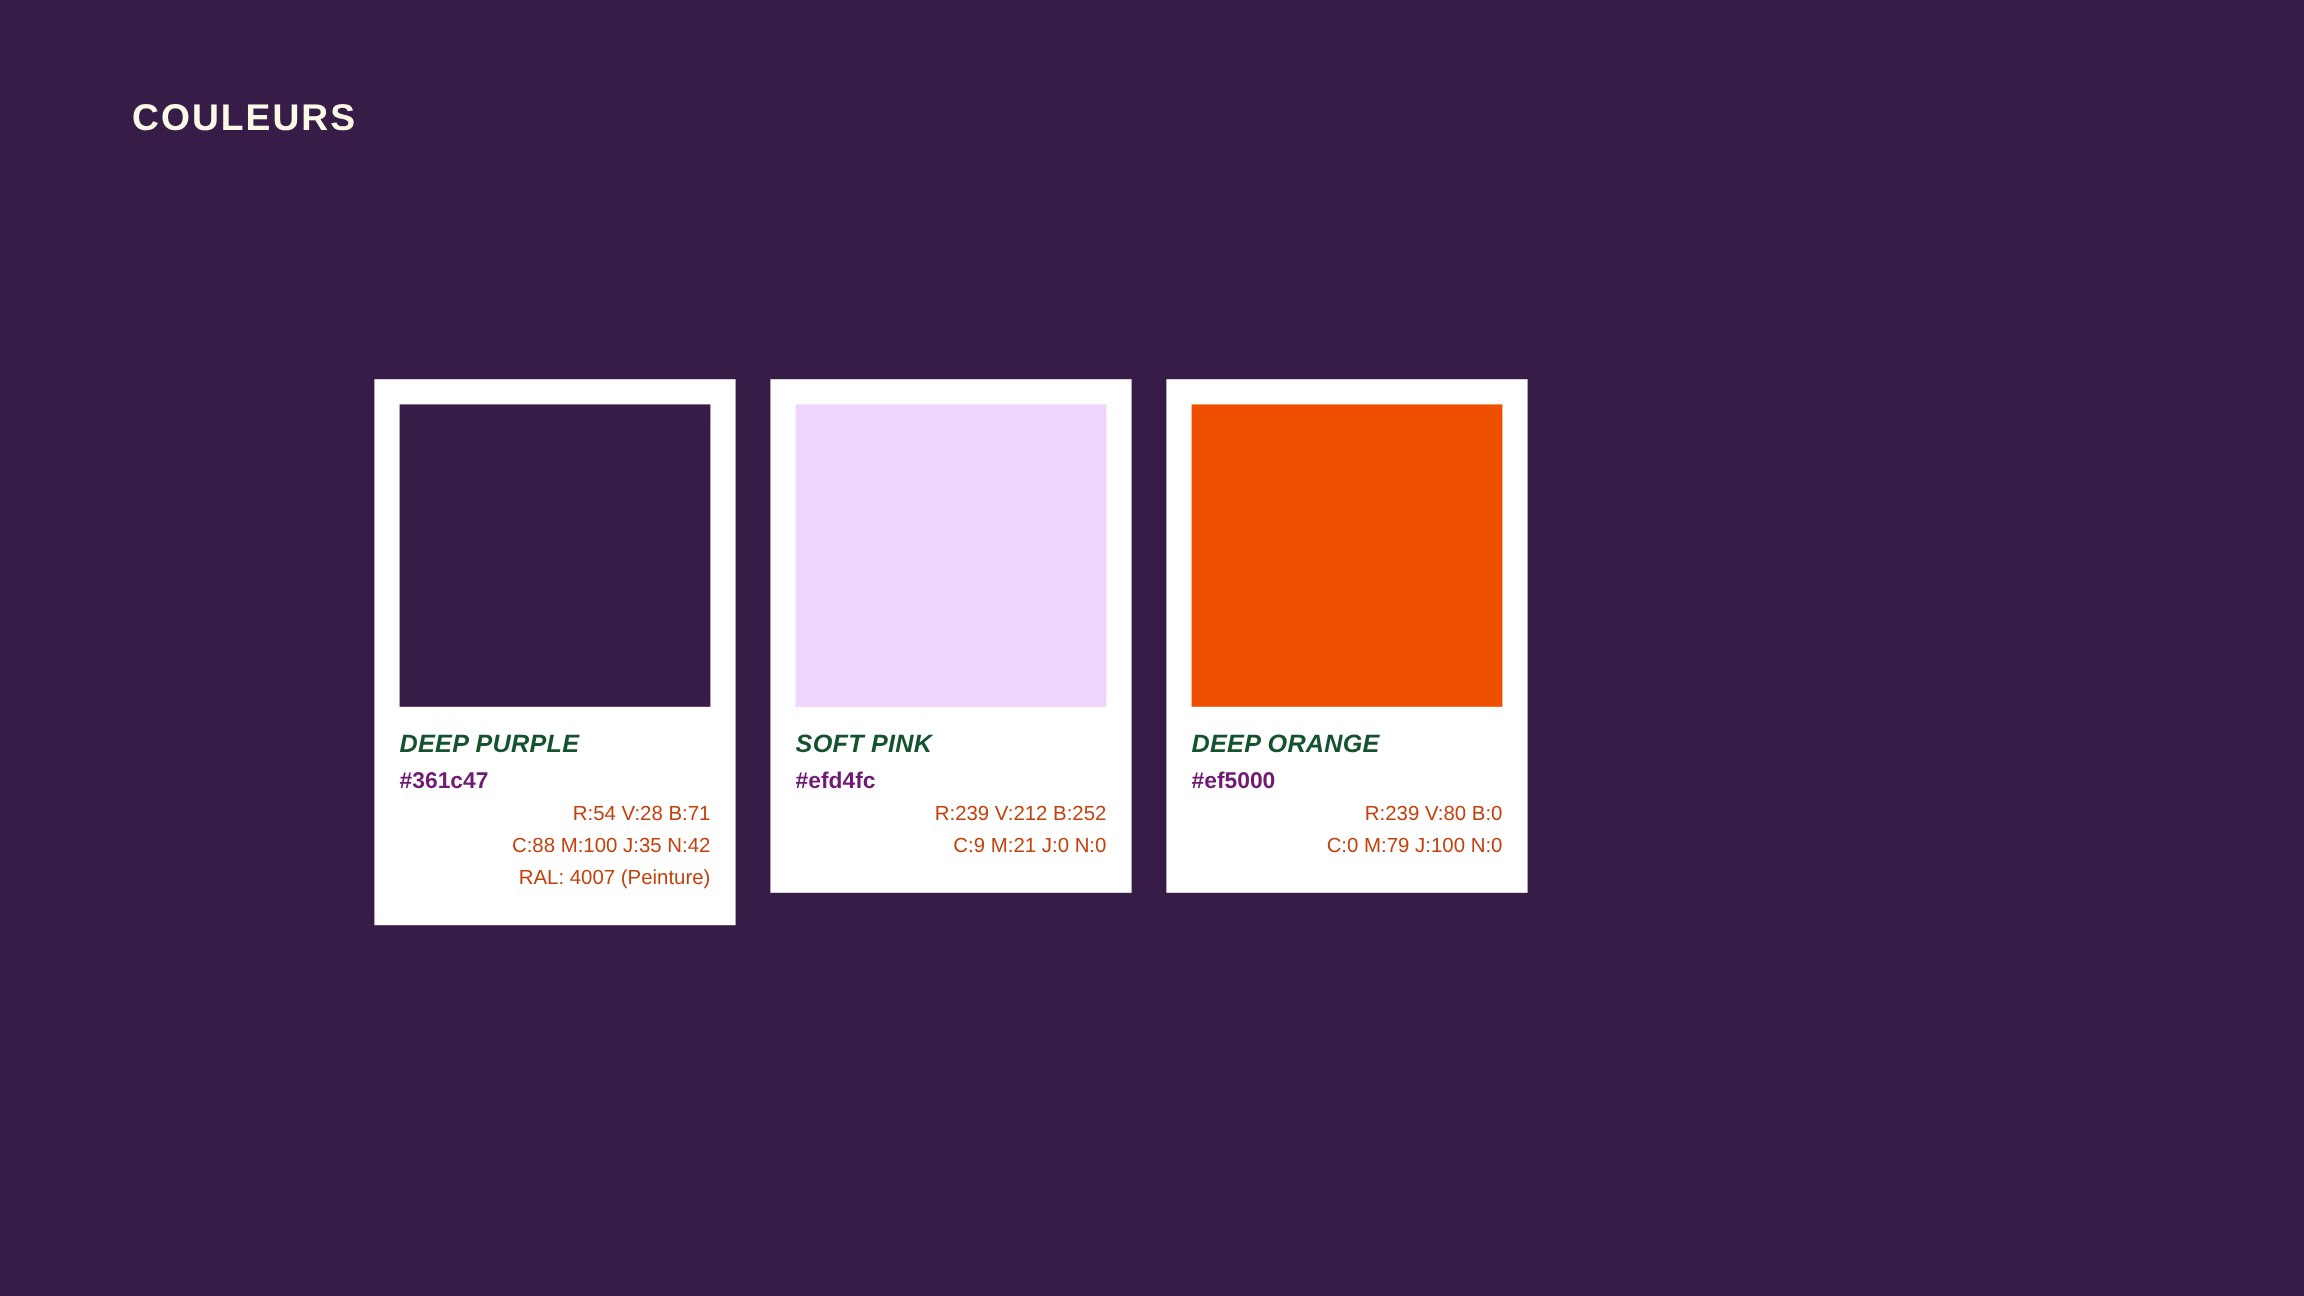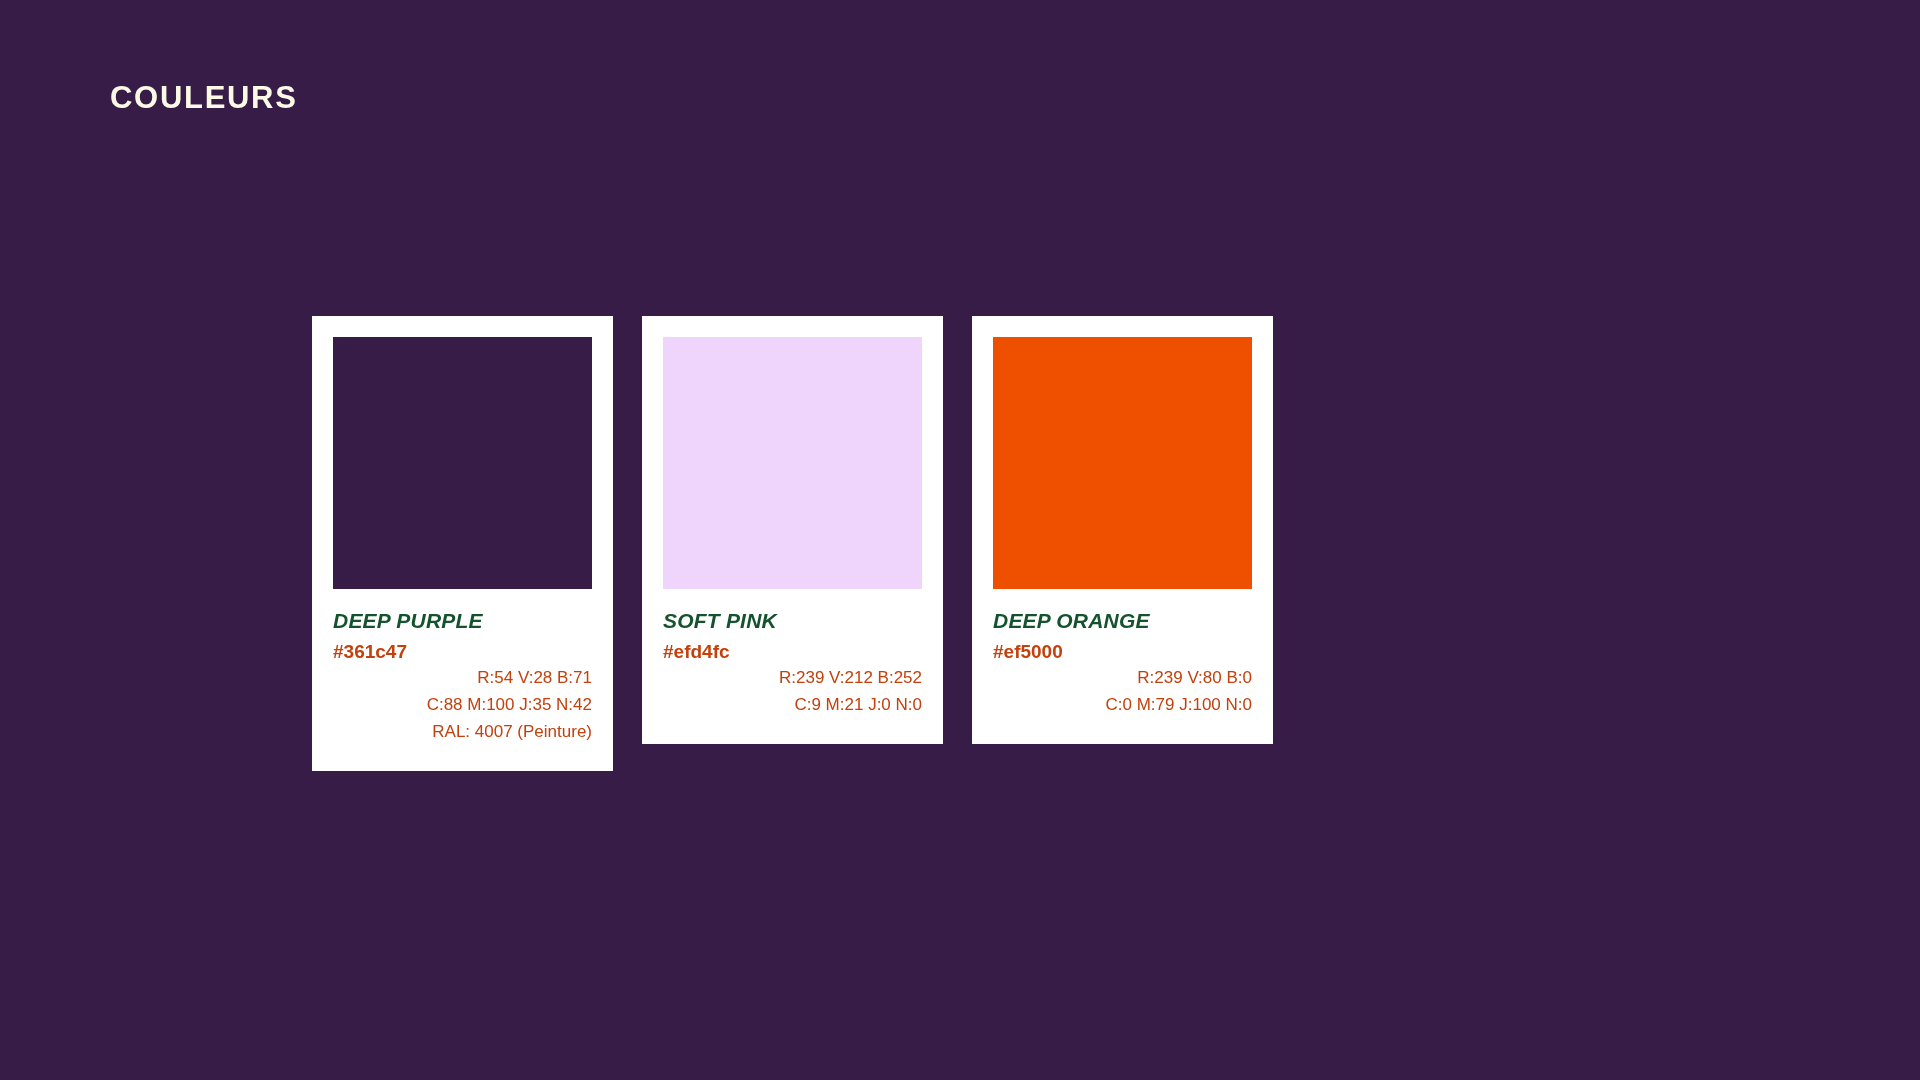--- a/index.html
+++ b/index.html
@@ -63,21 +63,21 @@
     letter-spacing: 0.01em;
     color: #14532d;
     line-height: 1.12;
     white-space: nowrap;
     font-style: italic;
   }
 
   .swatch-hex {
     font-size: 19px;
     font-weight: bold;
-    color: #c2410c;
+    color: #701a75;
     line-height: 1.42;
     margin-top: 6px;
     white-space: nowrap;
   }
 
   .swatch-line {
     font-size: 17px;
     font-weight: normal;
     color: #c2410c;
     line-height: 1.58;

